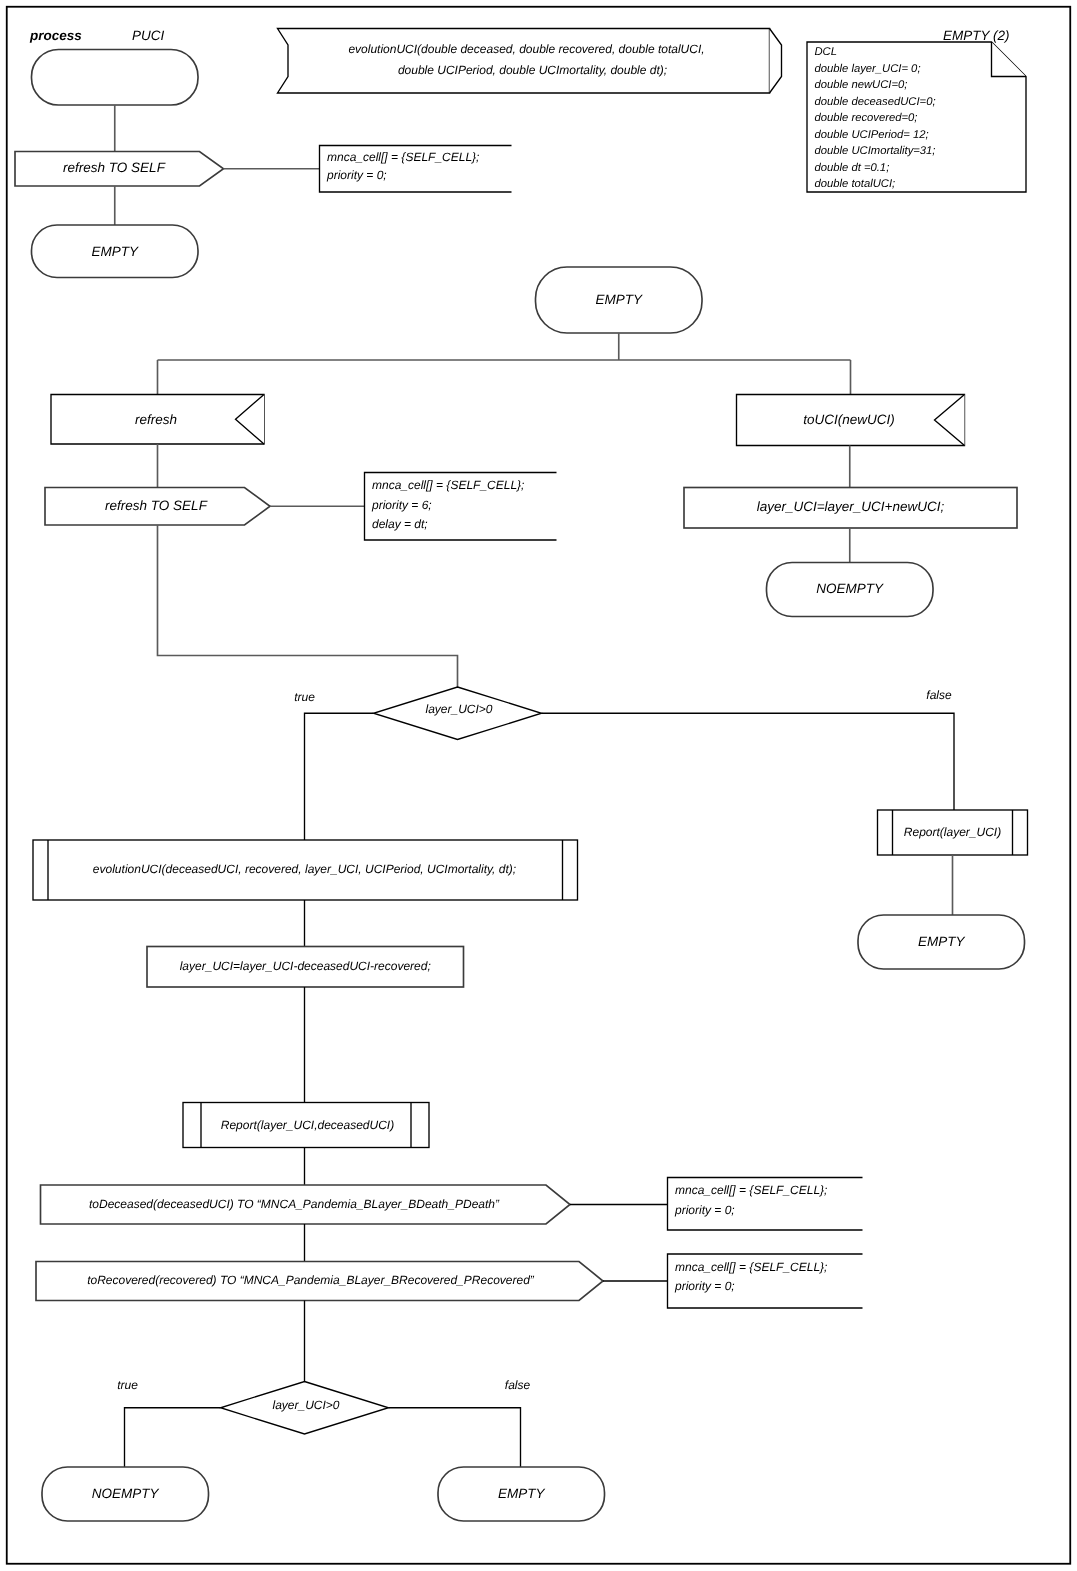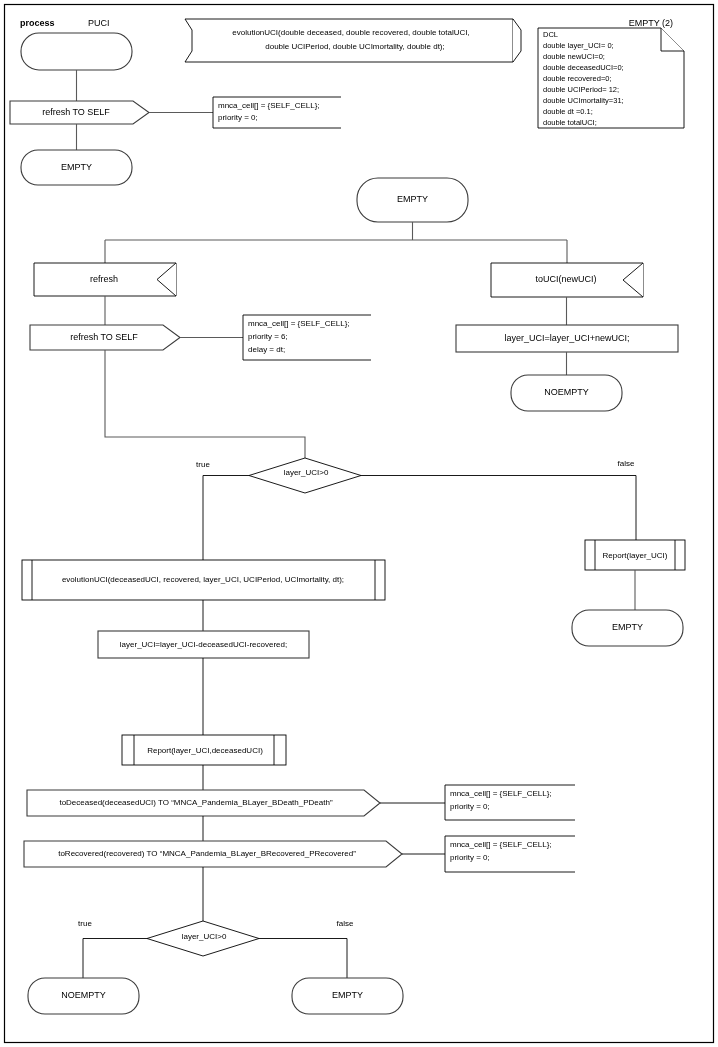--- a/index.html
+++ b/index.html
@@ -9,20 +9,21 @@
   }
   body {
     font-family: "Liberation Sans", sans-serif;
   }
   #diagram-root {
     position: relative;
     width: 718px;
     height: 1047px;
     background: #ffffff;
     overflow: hidden;
+    font-style: italic;
   }
   #diagram-svg {
     position: absolute;
     left: 0;
     top: 0;
   }
   .lbl {
     font-family: "Liberation Sans", sans-serif;
     font-size: 9px;
     fill: #000000;

